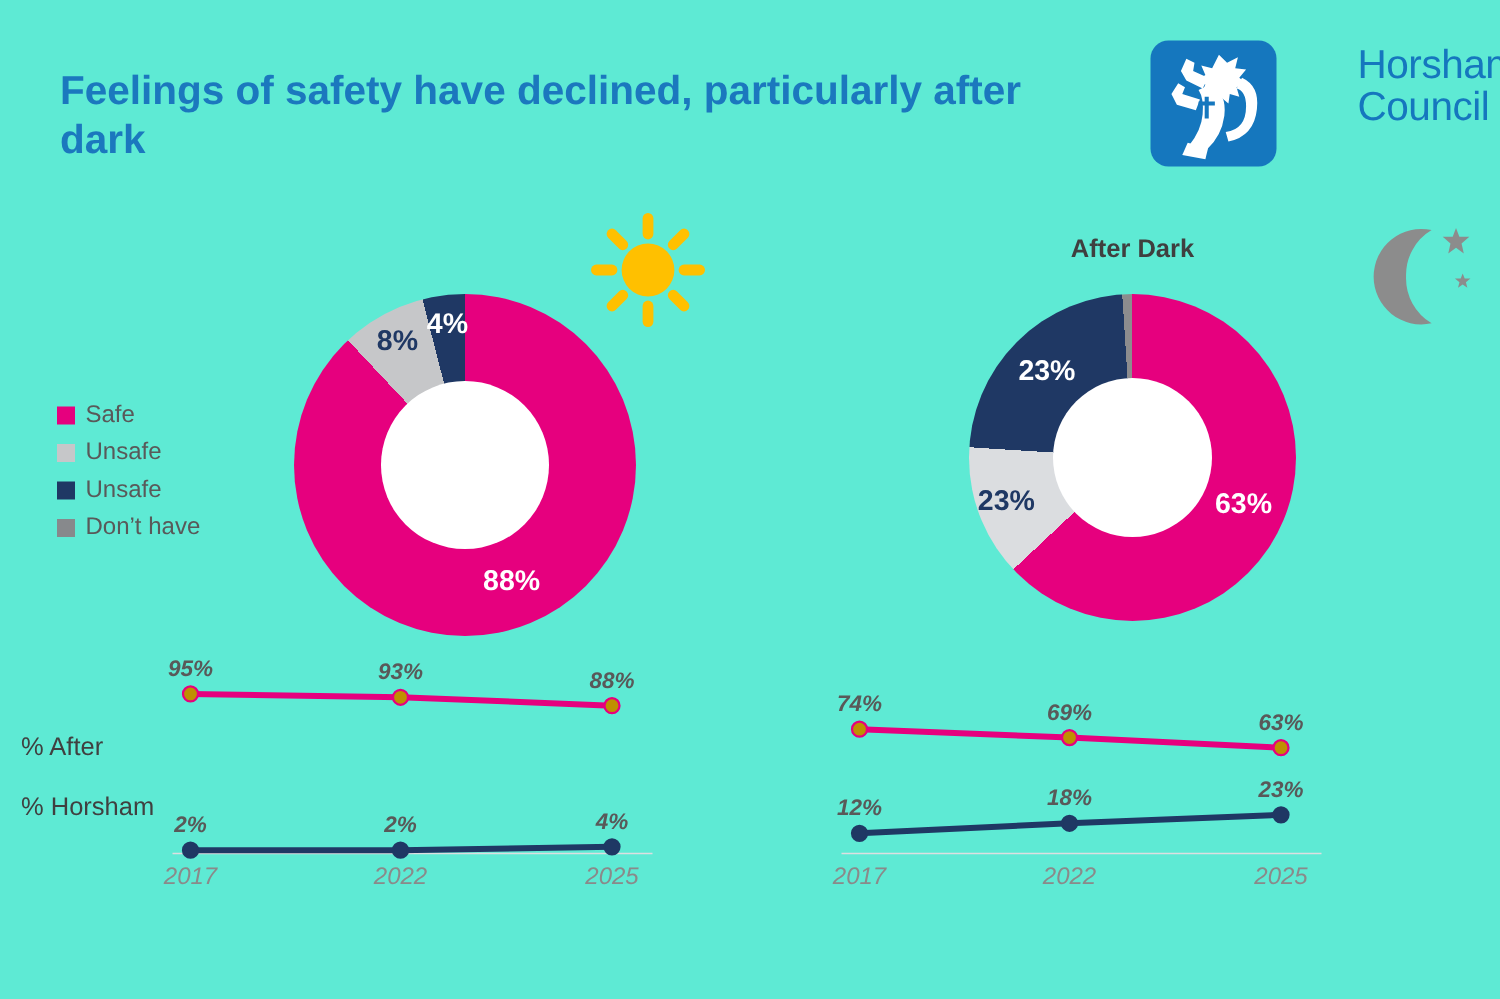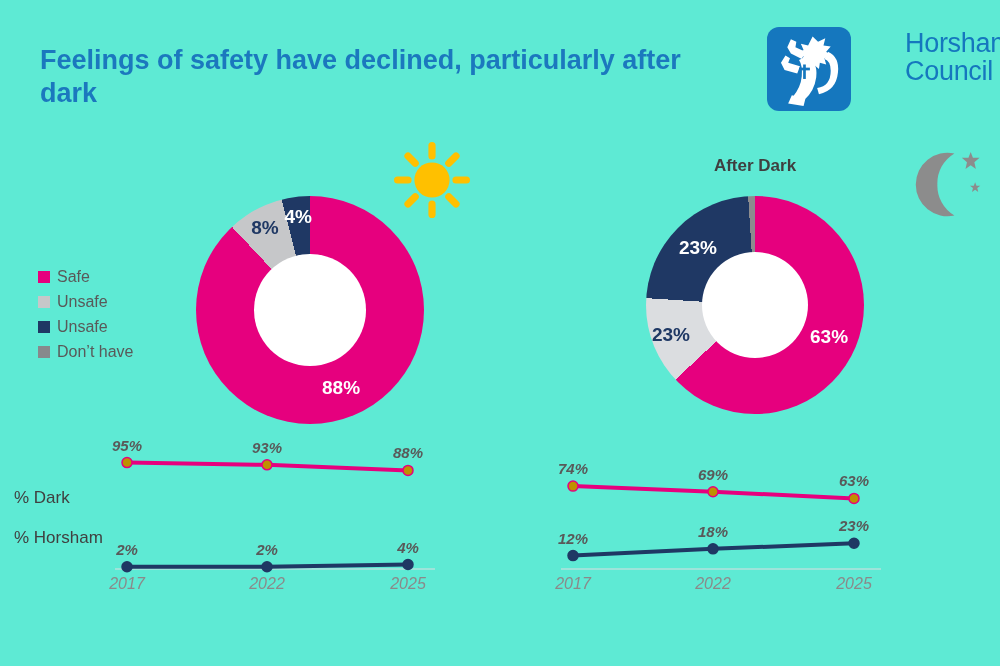--- a/index.html
+++ b/index.html
@@ -127,21 +127,21 @@
       <span class="slice-label" style="color: rgb(255, 255, 255); left: 145.055px; top: 192.436px;">88%</span>
       <span class="slice-label" style="color: rgb(31, 56, 100); left: 68.9657px; top: 32.0829px;">8%</span>
       <span class="slice-label" style="color: rgb(255, 255, 255); left: 102.284px; top: 21.2571px;">4%</span>
     </div>
   <div class="donut donut-dark" style="background: conic-gradient(rgb(230, 0, 126) 0deg, rgb(230, 0, 126) 226.8deg, rgb(219, 221, 224) 226.8deg, rgb(219, 221, 224) 273.6deg, rgb(31, 56, 100) 273.6deg, rgb(31, 56, 100) 356.4deg, rgb(140, 140, 142) 356.4deg, rgb(140, 140, 142) 360deg);">
       <span class="slice-label" style="color: rgb(255, 255, 255); left: 183.026px; top: 141.034px;">63%</span>
       <span class="slice-label" style="color: rgb(31, 56, 100); left: 24.9041px; top: 139.276px;">23%</span>
       <span class="slice-label" style="color: rgb(255, 255, 255); left: 51.9648px; top: 51.9648px;">23%</span>
     </div>
 
-  <div class="row-label row-label-safe">% Dark</div>
+  <div class="row-label row-label-safe">% After</div>
   <div class="row-label row-label-unsafe">% Horsham</div>
 
   <div class="linechart line-day"><svg width="350" height="172">
         <line x1="20" y1="144" x2="340" y2="144" stroke="#DDDEE0" stroke-width="1"></line>
         <polyline points="32,37.599999999999994 172,39.83999999999999 313,45.44" fill="none" stroke="#E6007E" stroke-width="4"></polyline>
         <circle cx="32" cy="37.599999999999994" r="5" fill="#BF9000" stroke="#E6007E" stroke-width="1.5"></circle>
         <text x="32" y="25.599999999999994" text-anchor="middle" class="pt-label">95%</text>
         <circle cx="172" cy="39.83999999999999" r="5" fill="#BF9000" stroke="#E6007E" stroke-width="1.5"></circle>
         <text x="172" y="27.83999999999999" text-anchor="middle" class="pt-label">93%</text>
         <circle cx="313" cy="45.44" r="5" fill="#BF9000" stroke="#E6007E" stroke-width="1.5"></circle>

